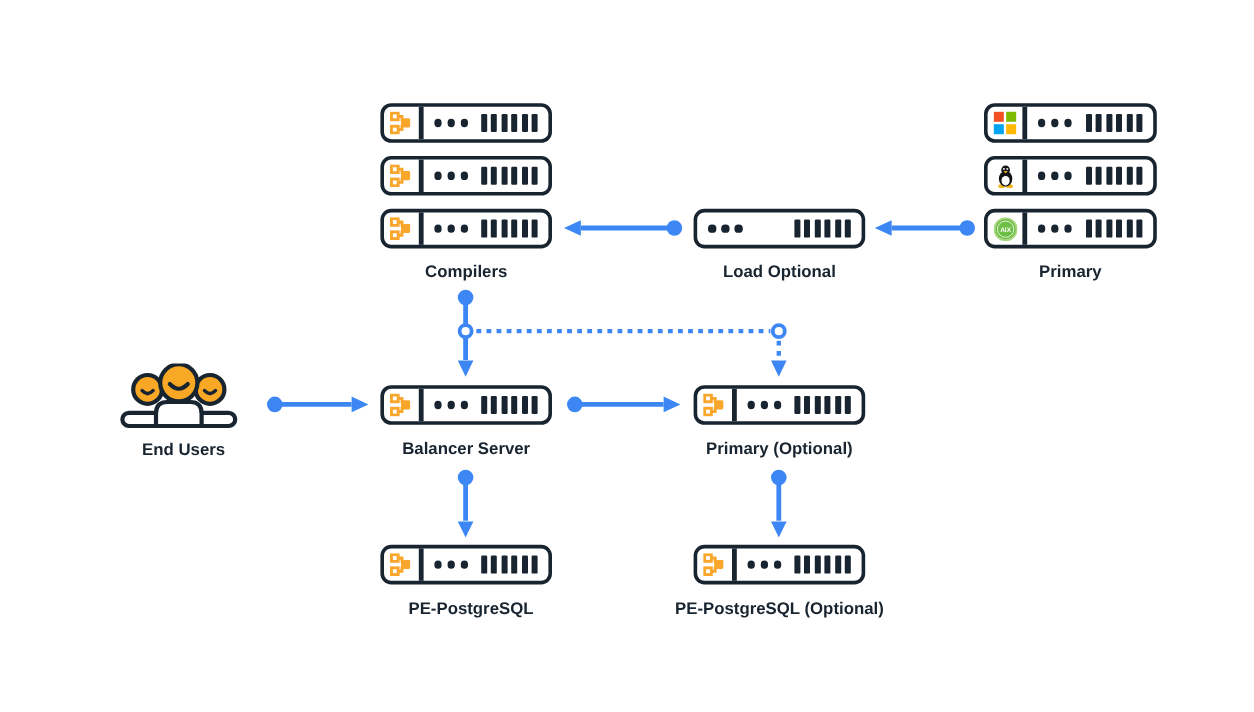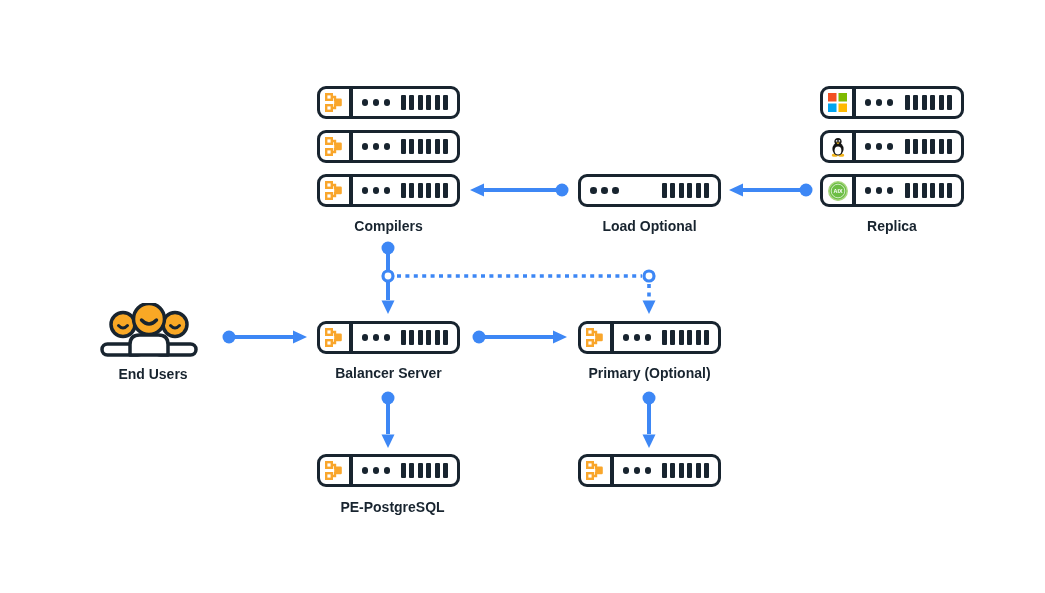--- a/index.html
+++ b/index.html
@@ -271,21 +271,21 @@
       <div class="bars">
           <span class="bar"></span>
           <span class="bar"></span>
           <span class="bar"></span>
           <span class="bar"></span>
           <span class="bar"></span>
           <span class="bar"></span>
         </div>
     </div>
   </div>
-  <div class="node-label" style="left:820px;top:214px;width:144px">Replica</div>
+  <div class="node-label" style="left:820px;top:214px;width:144px">Primary</div>
 
   <svg style="position:absolute;left:97px;top:299px" width="104" height="58" viewBox="0 0 104 58">
     <g stroke="#18242F" stroke-width="3.5" stroke-linecap="round" stroke-linejoin="round">
       <circle cx="26" cy="21.5" r="12" fill="#F9A825"></circle>
       <circle cx="78" cy="21.5" r="12" fill="#F9A825"></circle>
       <circle cx="52" cy="16" r="15.5" fill="#F9A825"></circle>
       <path d="M21.5,22.5 Q26,27.5 30.5,22.5" fill="none" stroke-width="3"></path>
       <path d="M73.5,22.5 Q78,27.5 82.5,22.5" fill="none" stroke-width="3"></path>
       <path d="M44.5,17 Q52,25 59.5,17" fill="none" stroke-width="3.4"></path>
       <rect x="5" y="41" width="41" height="11" rx="5.5" fill="#ffffff"></rect>
@@ -386,14 +386,15 @@
       <div class="bars">
           <span class="bar"></span>
           <span class="bar"></span>
           <span class="bar"></span>
           <span class="bar"></span>
           <span class="bar"></span>
           <span class="bar"></span>
         </div>
     </div>
   </div>
+  <div class="node-label" style="left:549px;top:495px;width:201px">PE-PostgreSQL (Optional)</div>
 
 </div>
 
 </body></html>

